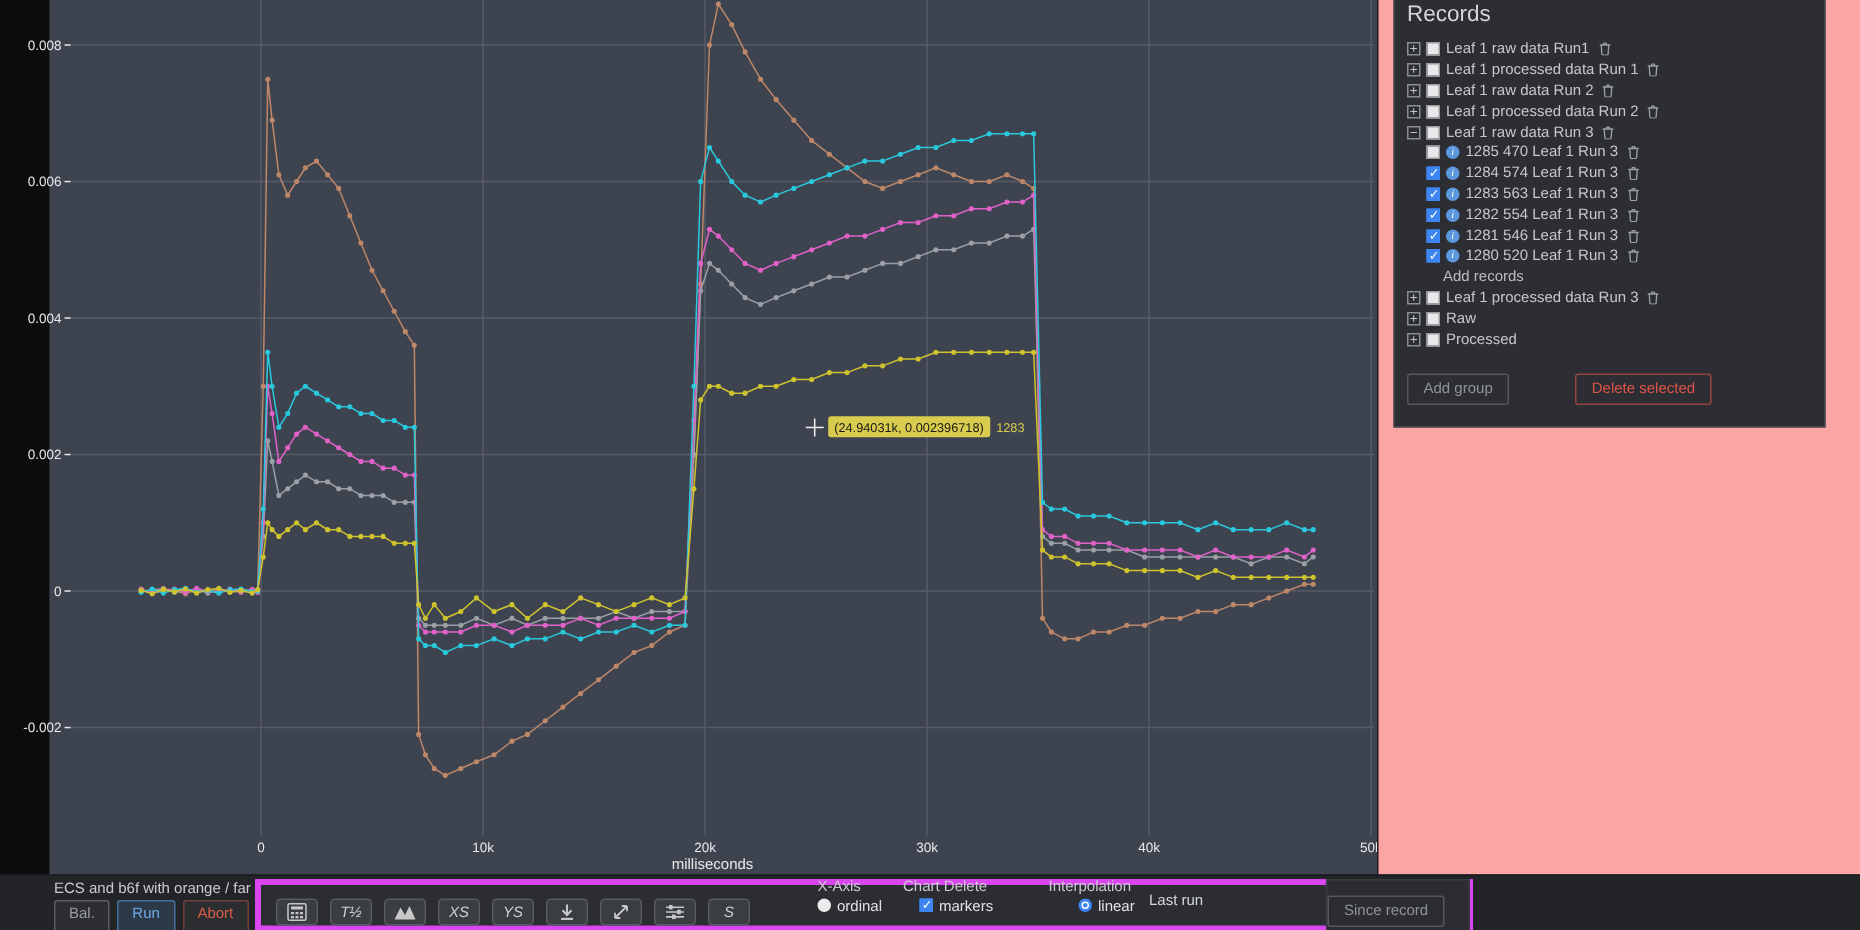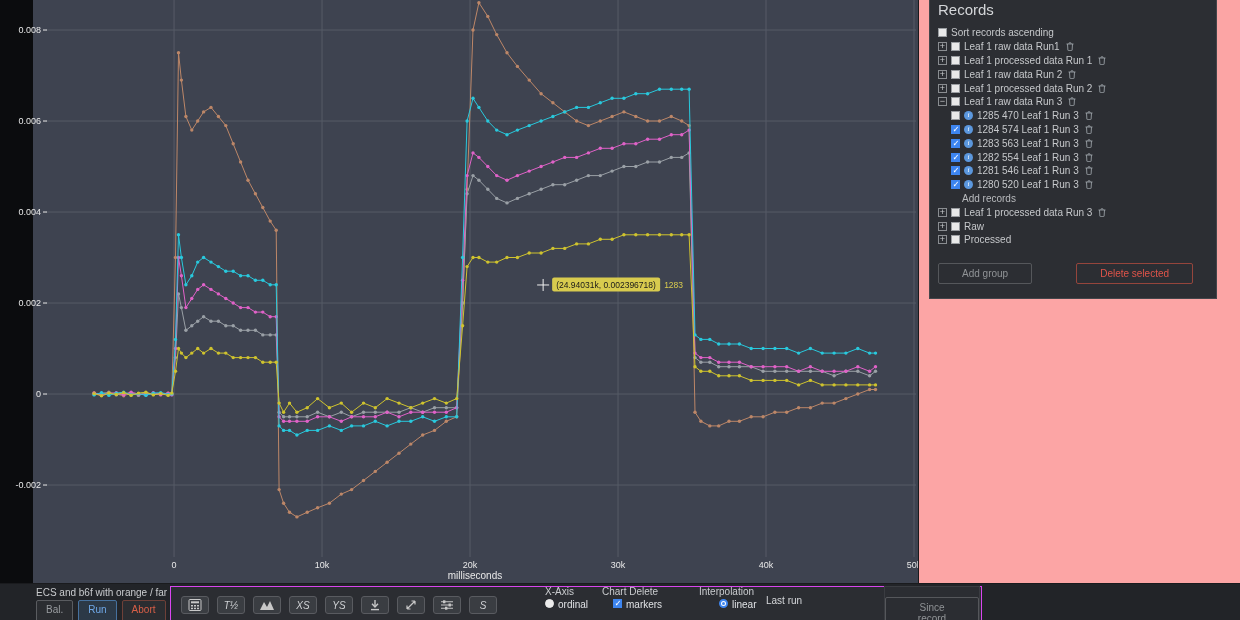--- a/index.html
+++ b/index.html
@@ -19,34 +19,34 @@
             text-align:center;flex:none;box-sizing:border-box;background:#2c2e33;}
   .cb{width:9px;height:9px;border:1px solid #9a9da1;background:#e9e9e9;flex:none;position:relative;box-sizing:border-box;}
   .cb.on{background:#3d85f0;border-color:#3d85f0;}
   .cb.on::after{content:"\2713";position:absolute;left:0.5px;top:-2px;font-size:8.5px;color:#fff;}
   .info{width:9px;height:9px;border-radius:50%;background:#5b97dd;color:#fff;font-size:7px;line-height:9px;
         text-align:center;flex:none;font-style:italic;font-family:"Liberation Serif",serif;}
   .trash{display:inline-flex;margin-left:2px;flex:none;}
   .child{margin-left:13px;}
   .addlink{margin-left:24px;color:#b9bbbe;}
   .records-buttons{display:flex;gap:8px;margin-top:16px;}
-  .btn{font-size:10px;padding:4px 23px;border-radius:2px;background:transparent;
+  .btn{font-size:10px;padding:4px 10px;border-radius:2px;background:transparent;
        border:1px solid #55575b;color:#909396;}
   .btn.danger{color:#e0544a;border-color:#95453c;margin-left:36px;}
   
   .footer{position:absolute;left:0;top:583px;width:1240px;height:37px;background:#222428;
           border-top:1px solid #1a1b1e;box-sizing:border-box;}
   .status-text{position:absolute;left:36px;top:3px;font-size:10px;color:#c9cbce;}
   .run-buttons{position:absolute;left:36px;top:16px;display:flex;gap:5px;}
   .run-btn{font-size:10px;padding:3px 9px 6px;border:1px solid #5a5c60;border-radius:2px;
            background:#2b2d31;color:#9a9da1;}
   .run-btn.active{color:#6fa8e8;border-color:#46719e;background:#2c3947;}
   .run-btn.danger{color:#d95f47;border-color:#6e4038;}
   .toolbar-panel{position:absolute;left:170px;top:2px;width:812px;height:35px;background:#2b2d32;
-                 border:1px solid #d946ef;box-sizing:border-box;}
+                 border:4px solid #d946ef;box-sizing:border-box;}
   .tool-row{position:absolute;left:10px;top:9px;display:flex;gap:8px;}
   .tool-btn{min-width:28px;height:18px;padding:1px 5px;background:#3a3d42;border:1px solid #595b60;
             border-radius:3px;color:#cfd1d4;font-size:10px;font-style:italic;display:flex;align-items:center;
             justify-content:center;box-sizing:border-box;}
   .ctl-label{position:absolute;top:2px;font-size:10px;color:#c9cbce;}
   .ctl-opt{position:absolute;top:15px;display:flex;align-items:flex-start;gap:4px;font-size:10px;color:#dfe1e4;}
   .radio{width:9px;height:9px;border-radius:50%;box-sizing:border-box;flex:none;position:relative;}
   .radio.white{background:#ececec;border:1px solid #ececec;}
   .radio.blue{border:2px solid #3d85f0;background:#fff;}
   .radio.blue::after{content:"";position:absolute;left:1px;top:1px;width:3px;height:3px;border-radius:50%;background:#3d85f0;}
@@ -561,24 +561,20 @@
           <rect x="552.1375309364548" y="277.47370315307955" width="108" height="14" rx="2" fill="#d8cb4e"></rect>
           <text x="556.1375309364548" y="287.77370315307957" fill="#1a1a1a" font-size="8.5">(24.94031k, 0.002396718)</text>
           <text x="664.1375309364548" y="287.77370315307957" fill="#d8cb4e" font-size="8.5">1283</text>
         </g>
       </svg>
   </div>
 
   <div class="side-panel">
     <div class="records-box">
       <div class="records-title">Records</div>
-      <div class="tree-row">
-        <span class="cb"></span>
-        <span class="lbl">Sort records ascending</span>
-      </div>
       <div id="records-tree">
           <div class="tree-row">
             <span class="expander">+</span>
             <span class="cb"></span>
             <span class="lbl">Leaf 1 raw data Run1</span>
             <span class="trash">
               <svg width="8" height="9" viewBox="0 0 8 9">
                 <path d="M0.5 2 H7.5 M3 2 V1.2 a.5 .5 0 0 1 .5 -.5 h1 a.5 .5 0 0 1 .5 .5 V2 M1.5 2 l.4 6 a.8 .8 0 0 0 .8 .7 h2.6 a.8 .8 0 0 0 .8 -.7 l.4 -6" stroke="#9aa0a6" stroke-width="0.9" fill="none"></path>
               </svg>
             </span>

